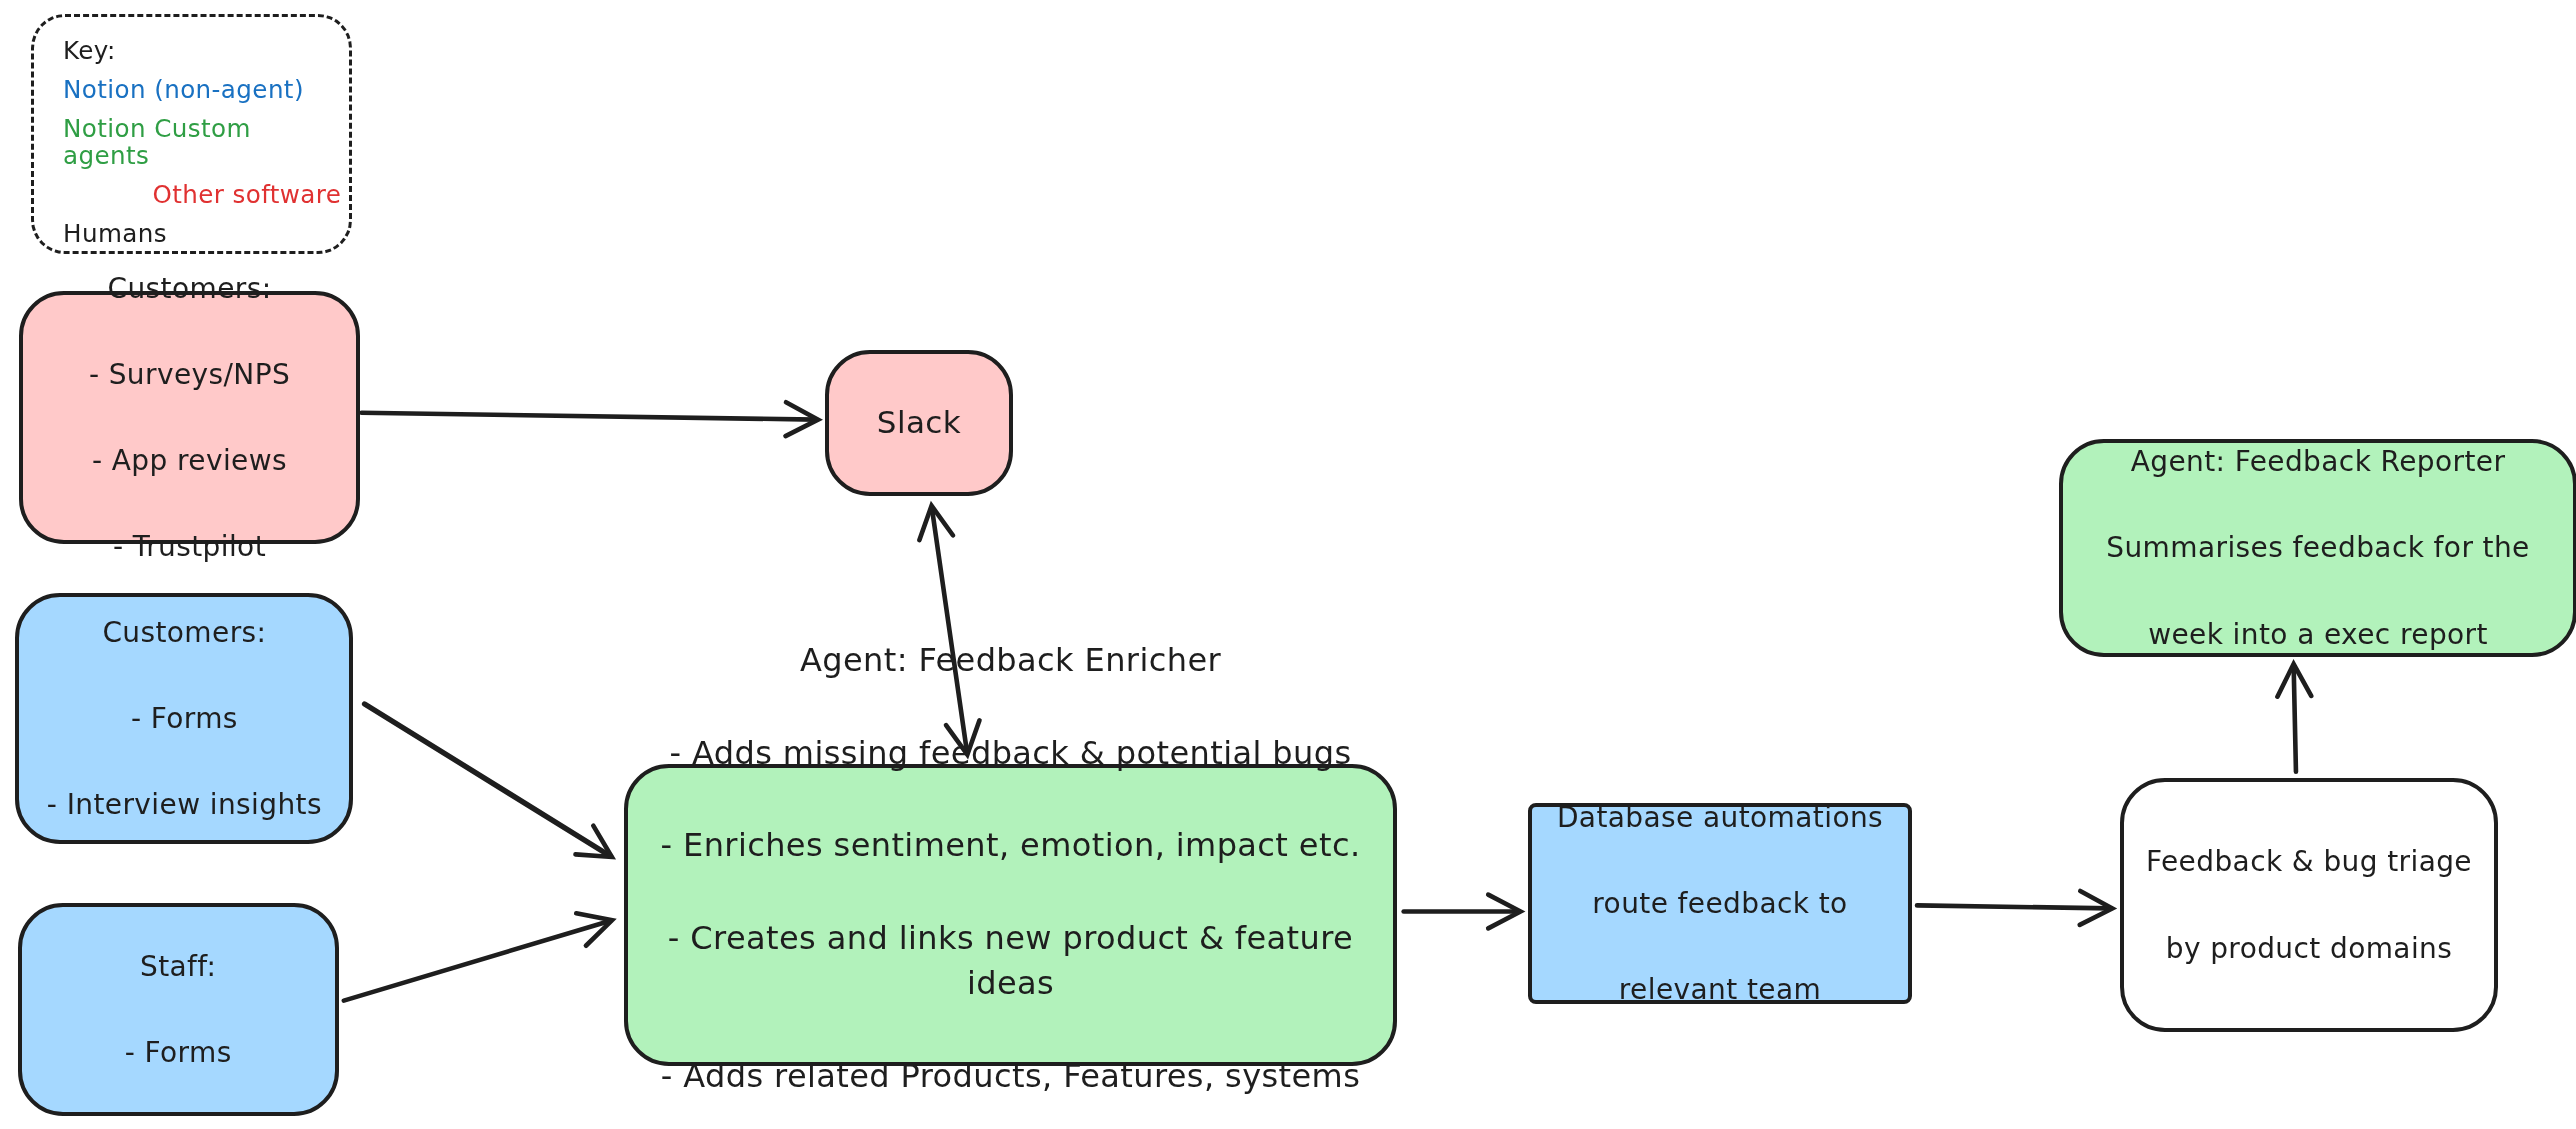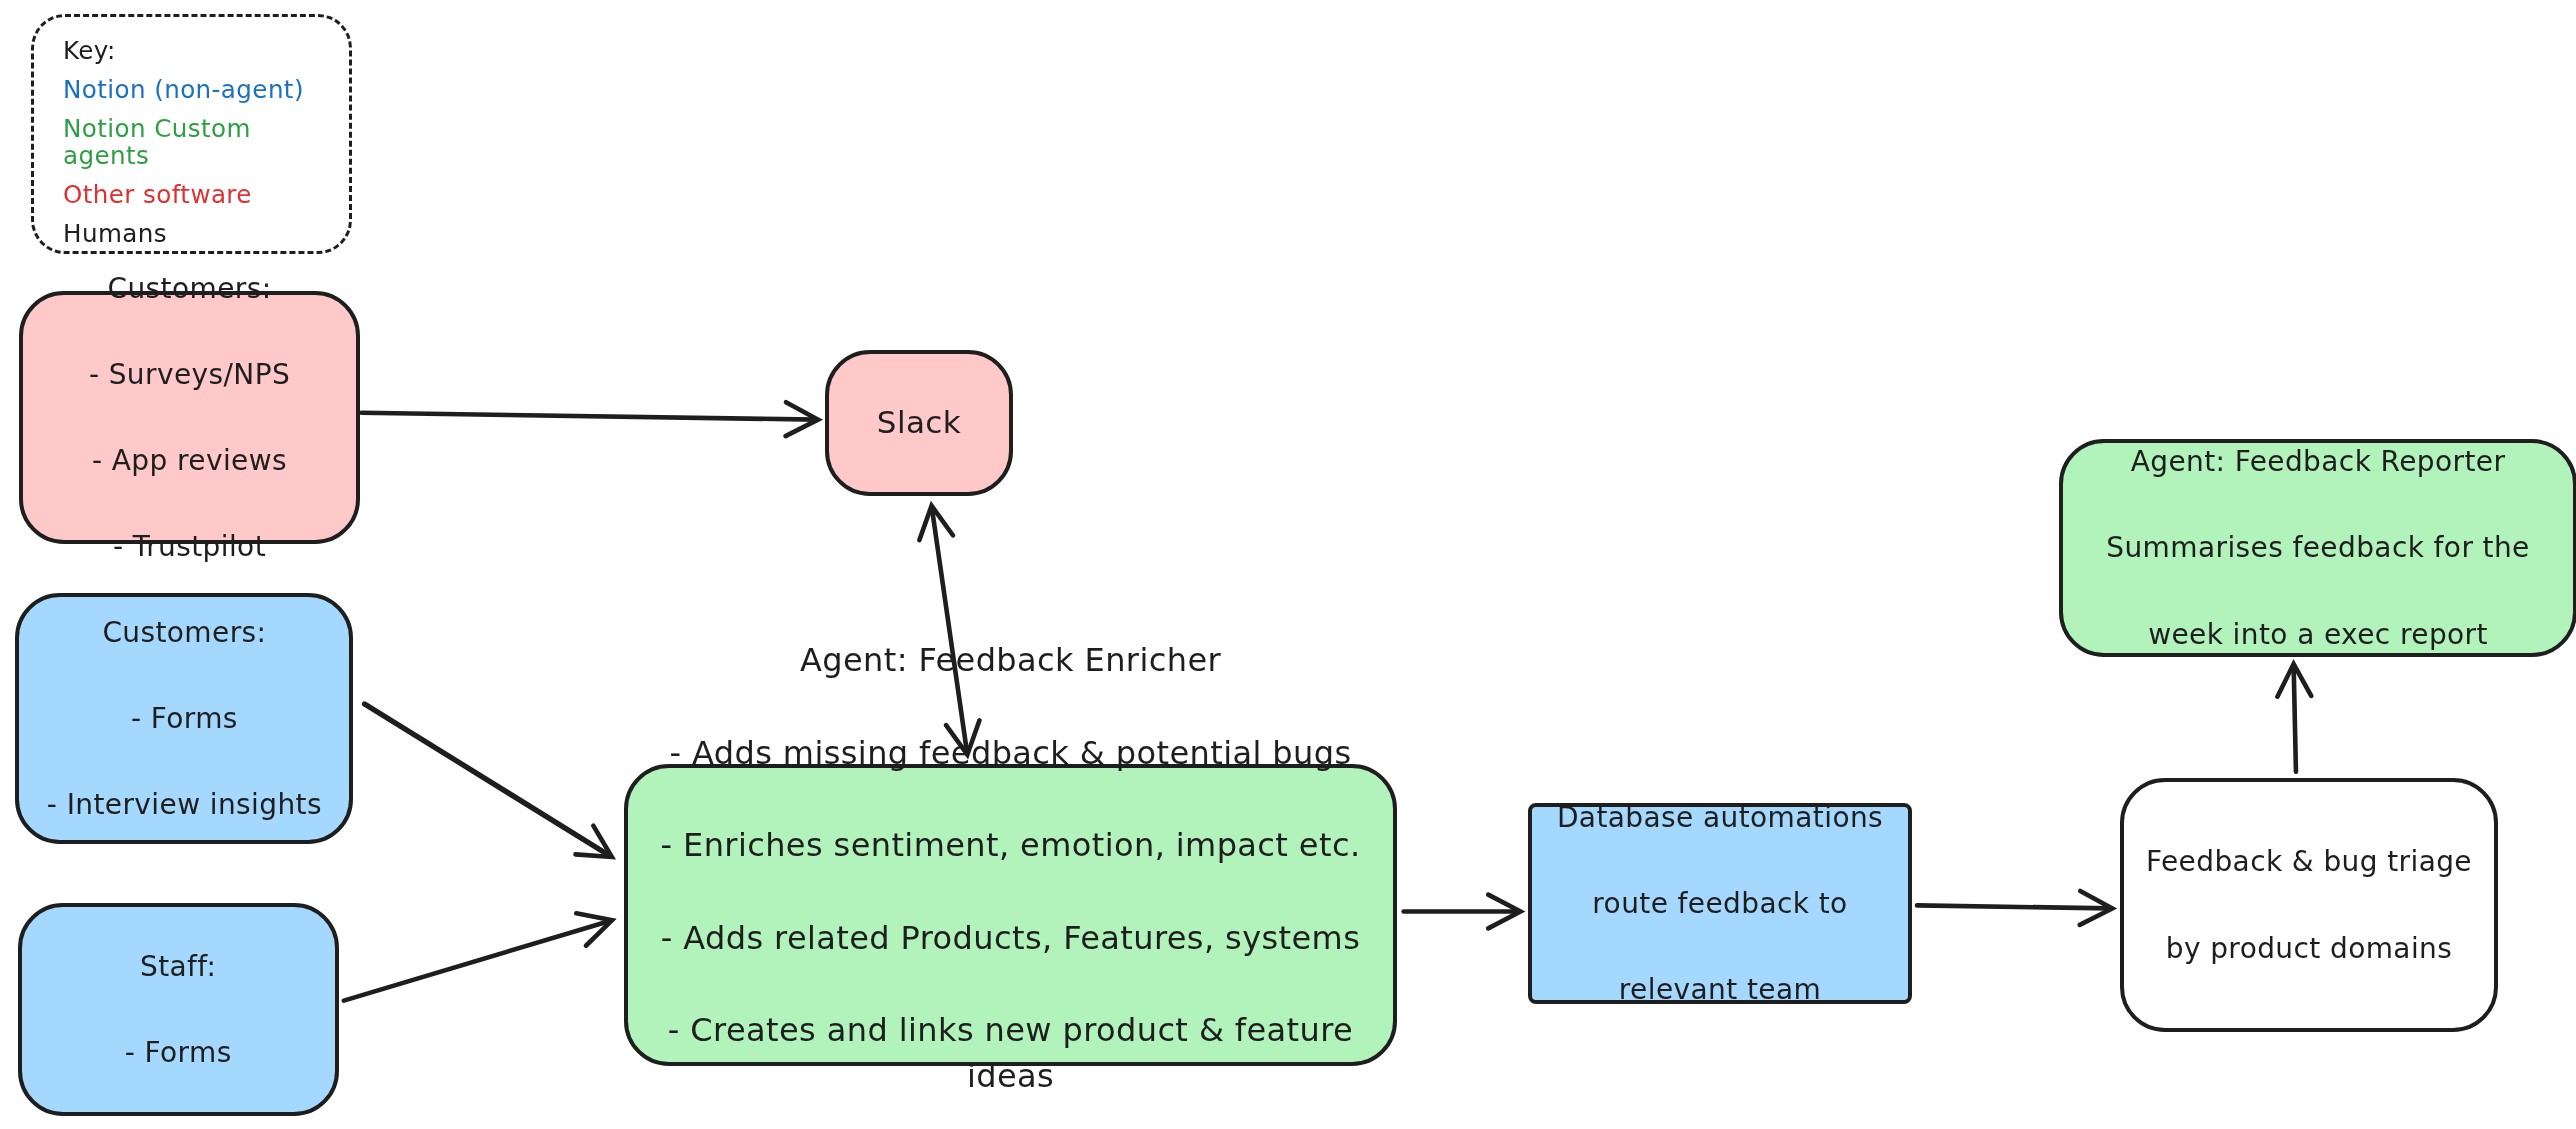--- a/index.html
+++ b/index.html
@@ -32,21 +32,21 @@
 
   .key-box{
     position:absolute;left:31px;top:14px;width:321px;height:240px;z-index:2;
     box-sizing:border-box;border:3.8px dashed #1e1e1e;border-radius:34px;
     padding:20px 7.7px 0 29px;display:flex;flex-direction:column;gap:12px;
     font-size:24.6px;line-height:1.1;text-align:left;letter-spacing:0.4px;
   }
   .c-black{color:#1e1e1e;}
   .c-blue{color:#1971c2;}
   .c-green{color:#2f9e44;}
-  .c-red{color:#e03131;}
+  .c-red{color:#e03131;text-align:right;}
 </style>
 </head>
 <body>
 
 <div id="canvas">
 
   <svg class="arrows" width="2576" height="1129" viewBox="0 0 3351 1469">
     <defs>
       <marker id="ah" markerUnits="userSpaceOnUse" markerWidth="64" markerHeight="64" viewBox="0 0 64 64" refX="52" refY="32" orient="auto-start-reverse">
         <path d="M12 10 L54 32 L12 54" fill="none" stroke="#1e1e1e" stroke-width="6" stroke-linecap="round"></path>
@@ -88,22 +88,22 @@
 
   <div class="node fill-blue" id="node-staff">
     <div>Staff:</div>
     <div>- Forms</div>
   </div>
 
   <div class="node fill-green" id="node-enricher">
     <div>Agent: Feedback Enricher</div>
     <div>- Adds missing feedback &amp; potential bugs</div>
     <div>- Enriches sentiment, emotion, impact etc.</div>
+    <div>- Creates and links new product &amp; feature ideas</div>
     <div>- Adds related Products, Features, systems</div>
-    <div>- Creates and links new product &amp; feature ideas</div>
     <div>which staff can vote on</div>
   </div>
 
   <div class="node fill-blue" id="node-database">
     <div>Database automations</div>
     <div>route feedback to</div>
     <div>relevant team</div>
   </div>
 
   <div class="node fill-white" id="node-triage">

